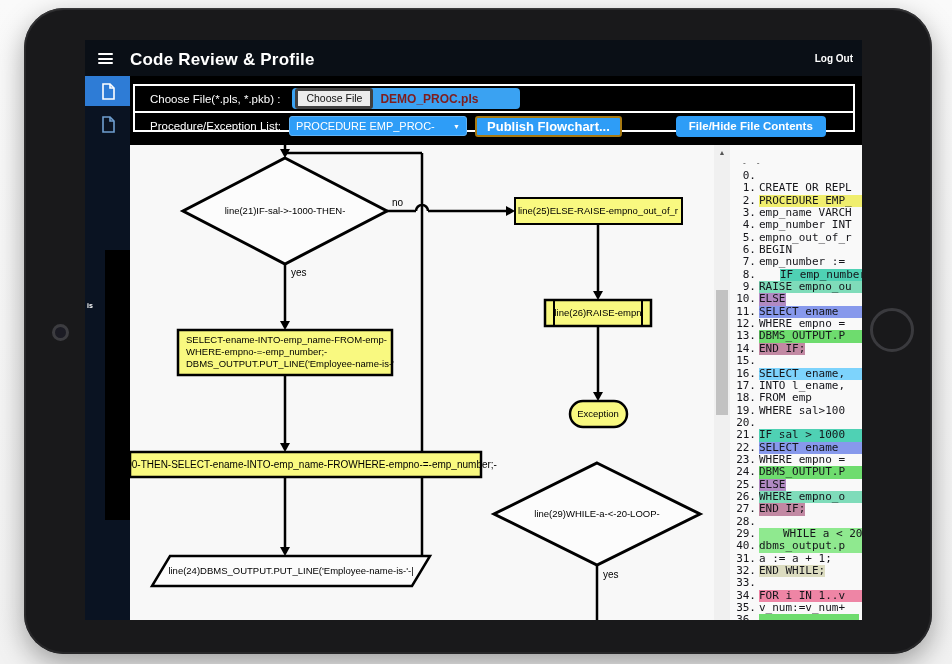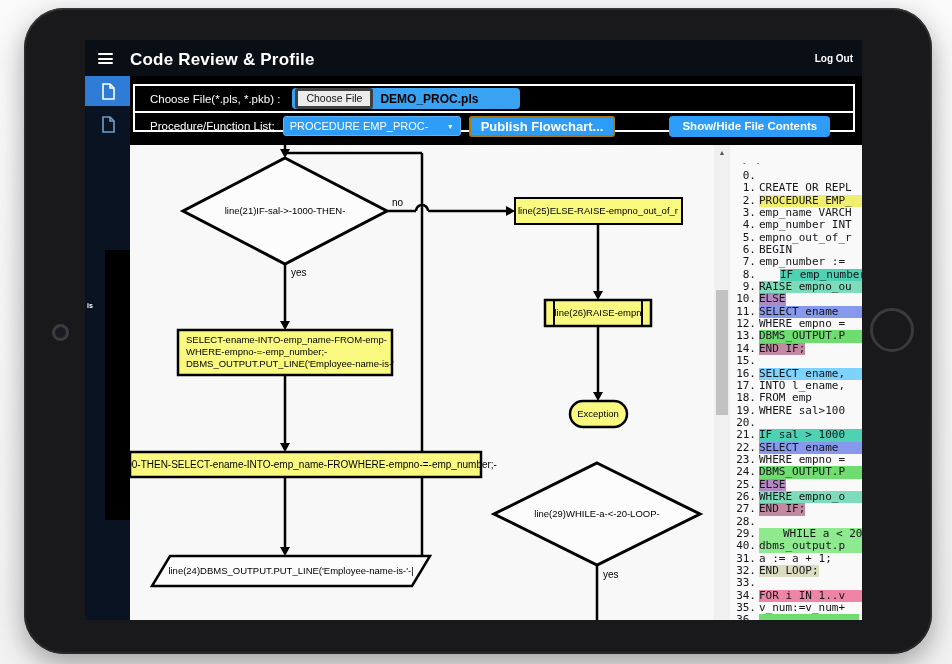--- a/index.html
+++ b/index.html
@@ -30,21 +30,21 @@
   .sb-frag{position:absolute;left:2px;top:226px;color:#fff;font-size:7px;font-weight:bold;}
 
   
   .toolbar{position:absolute;left:45px;top:36px;width:732px;height:69px;background:#000;}
   .tb-group{position:absolute;left:3px;top:8px;width:722px;height:48px;border:2px solid #fff;background:#000;box-sizing:border-box;}
   .tb-row{display:flex;align-items:center;height:26px;box-sizing:border-box;}
   .tb-row.first{border-bottom:2px solid #fff;height:27px;}
   .tb-label{color:#fff;font-size:11.5px;margin-left:15px;white-space:nowrap;}
   .filewrap{margin-left:12px;background:#3aa2f2;border-radius:4px;display:flex;align-items:center;height:21px;width:228px;padding:0 3px;box-sizing:border-box;cursor:pointer;}
   .file-btn{background:#ececec;border:3px solid #404040;border-radius:3px;font-size:10.5px;color:#111;padding:1px 8px;font-family:"Liberation Sans",sans-serif;line-height:13px;}
-  .file-name{color:#000000;font-weight:bold;font-size:12px;margin-left:7px;white-space:nowrap;}
+  .file-name{color:#7f1d1d;font-weight:bold;font-size:12px;margin-left:7px;white-space:nowrap;}
   .proc-select{margin-left:8px;background:#2e9df7;border:1px solid #5fb2f5;border-radius:3px;color:#fff;font-weight:normal;font-size:11px;height:20px;width:178px;display:flex;align-items:center;justify-content:space-between;padding:0 6px;box-sizing:border-box;cursor:pointer;}
   .caret{font-size:7px;margin-left:6px;}
   .publish-btn{margin-left:8px;background:#2e9df7;border:2px solid #a87a12;border-radius:3px;color:#fff;font-weight:bold;font-size:13px;height:21px;padding:0 10px;cursor:pointer;font-family:"Liberation Sans",sans-serif;}
   .toggle-btn{margin-left:54px;background:#2e9df7;border:none;border-radius:4px;color:#fff;font-weight:bold;font-size:11.5px;height:21px;padding:0 13px;cursor:pointer;font-family:"Liberation Sans",sans-serif;}
 
   
   .canvas{position:absolute;left:45px;top:105px;width:732px;height:475px;background:#f8f8f8;overflow:hidden;}
   svg.flow{position:absolute;left:0;top:0;}
   .flow text{font-family:"Liberation Sans",sans-serif;fill:#000;}
 
@@ -103,27 +103,27 @@
       <div class="toolbar">
         <div class="tb-group">
           <div class="tb-row first">
             <span class="tb-label">Choose File(*.pls, *.pkb) :</span>
             <div class="filewrap">
               <span class="file-btn">Choose File</span>
               <span class="file-name">DEMO_PROC.pls</span>
             </div>
           </div>
           <div class="tb-row">
-            <span class="tb-label">Procedure/Function List:</span>
+            <span class="tb-label">Procedure/Exception List:</span>
             <div class="proc-select">
               <span>PROCEDURE EMP_PROC-</span>
               <span class="caret">▼</span>
             </div>
             <button class="publish-btn">Publish Flowchart...</button>
-            <button class="toggle-btn">Show/Hide File Contents</button>
+            <button class="toggle-btn">File/Hide File Contents</button>
           </div>
         </div>
       </div>
 
       <div class="canvas">
 
         <svg class="flow" width="584" height="475" viewBox="0 0 584 475">
 
           <g stroke="#000" stroke-width="2.5" fill="none">
             <path d="M155 0 V8"></path>
@@ -230,21 +230,21 @@
               <div class="cl"><span class="num">22.</span><span class="txt clip" style="background: rgb(135, 153, 236);">SELECT ename</span></div>
               <div class="cl"><span class="num">23.</span><span class="txt">WHERE empno =</span></div>
               <div class="cl"><span class="num">24.</span><span class="txt clip" style="background: rgb(110, 220, 110);">DBMS_OUTPUT.P</span></div>
               <div class="cl"><span class="num">25.</span><span class="txt" style="background: rgb(177, 138, 194);">ELSE</span></div>
               <div class="cl"><span class="num">26.</span><span class="txt clip" style="background: rgb(127, 220, 186);">WHERE empno_o</span></div>
               <div class="cl"><span class="num">27.</span><span class="txt" style="background: rgb(194, 137, 163);">END IF;</span></div>
               <div class="cl"><span class="num">28.</span><span class="txt"></span></div>
               <div class="cl"><span class="num">29.</span><span class="txt clip" style="background: rgb(143, 233, 143); padding-left: 24px;">WHILE a &lt; 20</span></div>
               <div class="cl"><span class="num">40.</span><span class="txt clip" style="background: rgb(143, 233, 143);">dbms_output.p</span></div>
               <div class="cl"><span class="num">31.</span><span class="txt">a := a + 1;</span></div>
-              <div class="cl"><span class="num">32.</span><span class="txt" style="background: rgb(220, 220, 192);">END LOOP;</span></div>
+              <div class="cl"><span class="num">32.</span><span class="txt" style="background: rgb(220, 220, 192);">END WHILE;</span></div>
               <div class="cl"><span class="num">33.</span><span class="txt"></span></div>
               <div class="cl"><span class="num">34.</span><span class="txt clip" style="background: rgb(238, 133, 165);">FOR i IN 1..v</span></div>
               <div class="cl"><span class="num">35.</span><span class="txt">v_num:=v_num+</span></div>
               <div class="cl"><span class="num">36.</span><span class="txt clip" style="background: rgb(110, 220, 110);"></span></div>
             </div>
         </div>
 
       </div>
     </div>
   </div>

